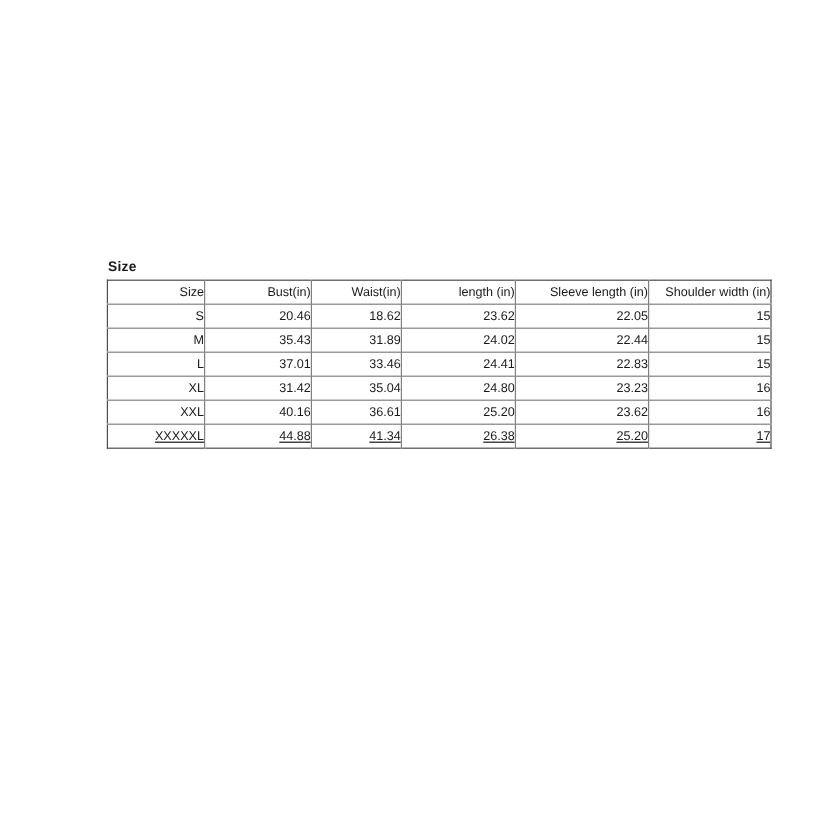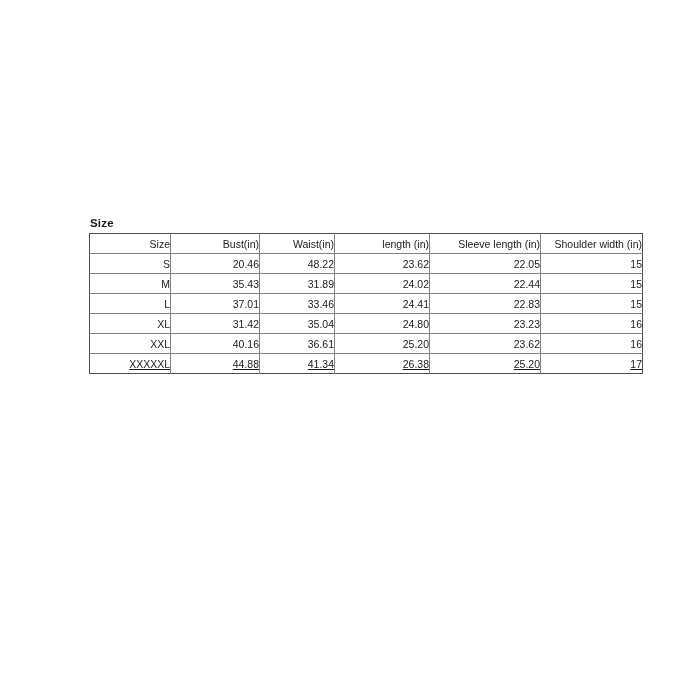--- a/index.html
+++ b/index.html
@@ -97,21 +97,21 @@
         <td>Bust(in)</td>
         <td>Waist(in)</td>
         <td>length (in)</td>
         <td>Sleeve length (in)</td>
         <td>Shoulder width (in)</td>
       </tr>
 
       <tr>
         <td>S</td>
         <td>20.46</td>
-        <td>48.22</td>
+        <td>18.62</td>
         <td>23.62</td>
         <td>22.05</td>
         <td>15</td>
       </tr>
 
       <tr>
         <td>M</td>
         <td>35.43</td>
         <td>31.89</td>
         <td>24.02</td>

